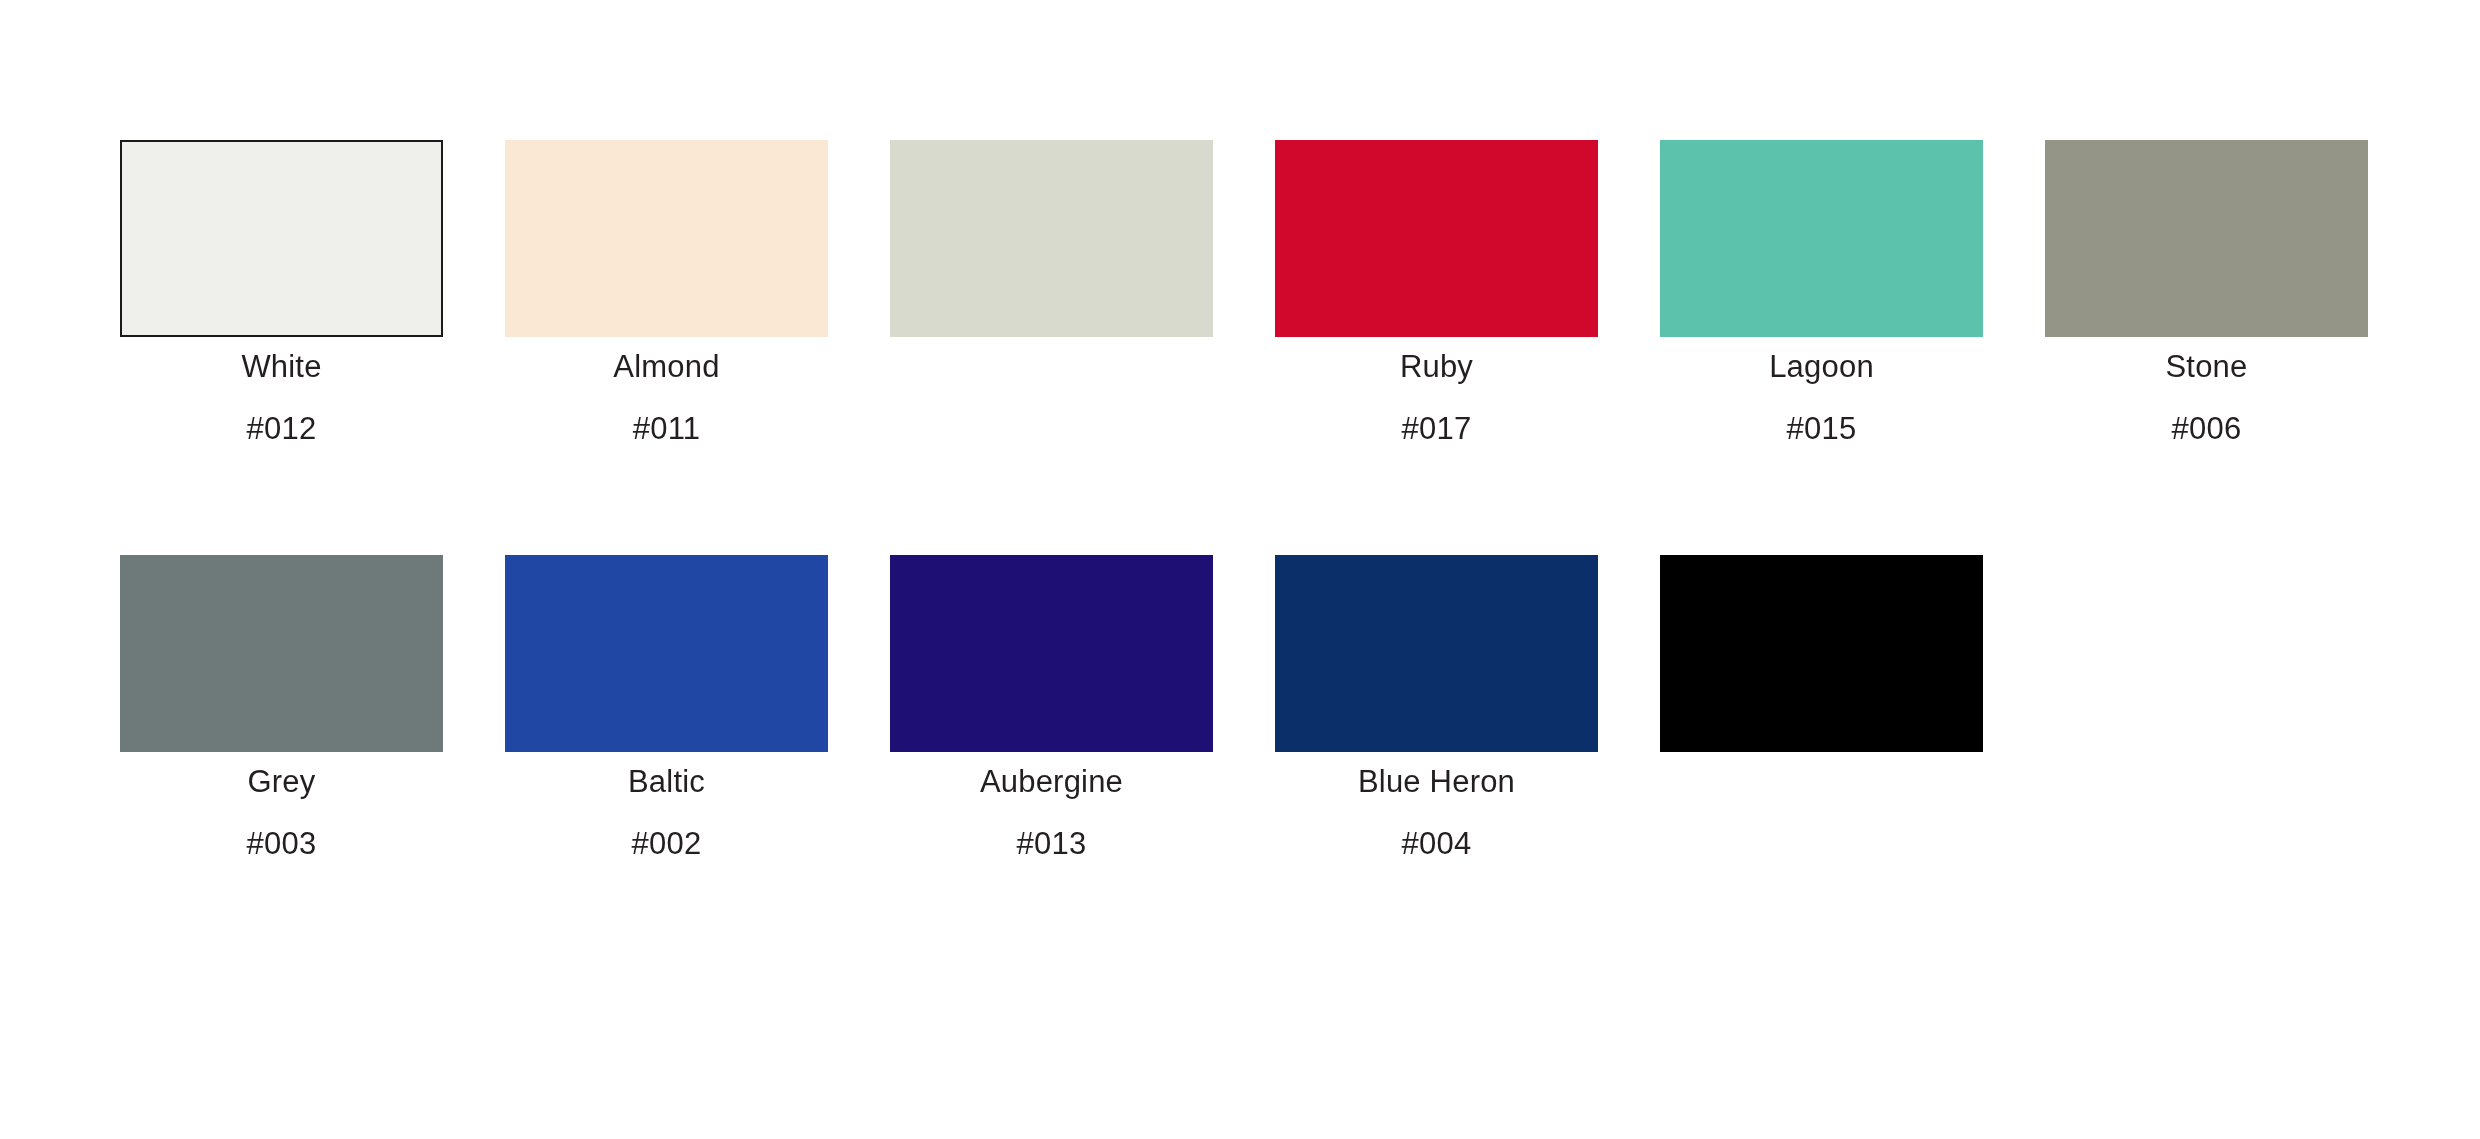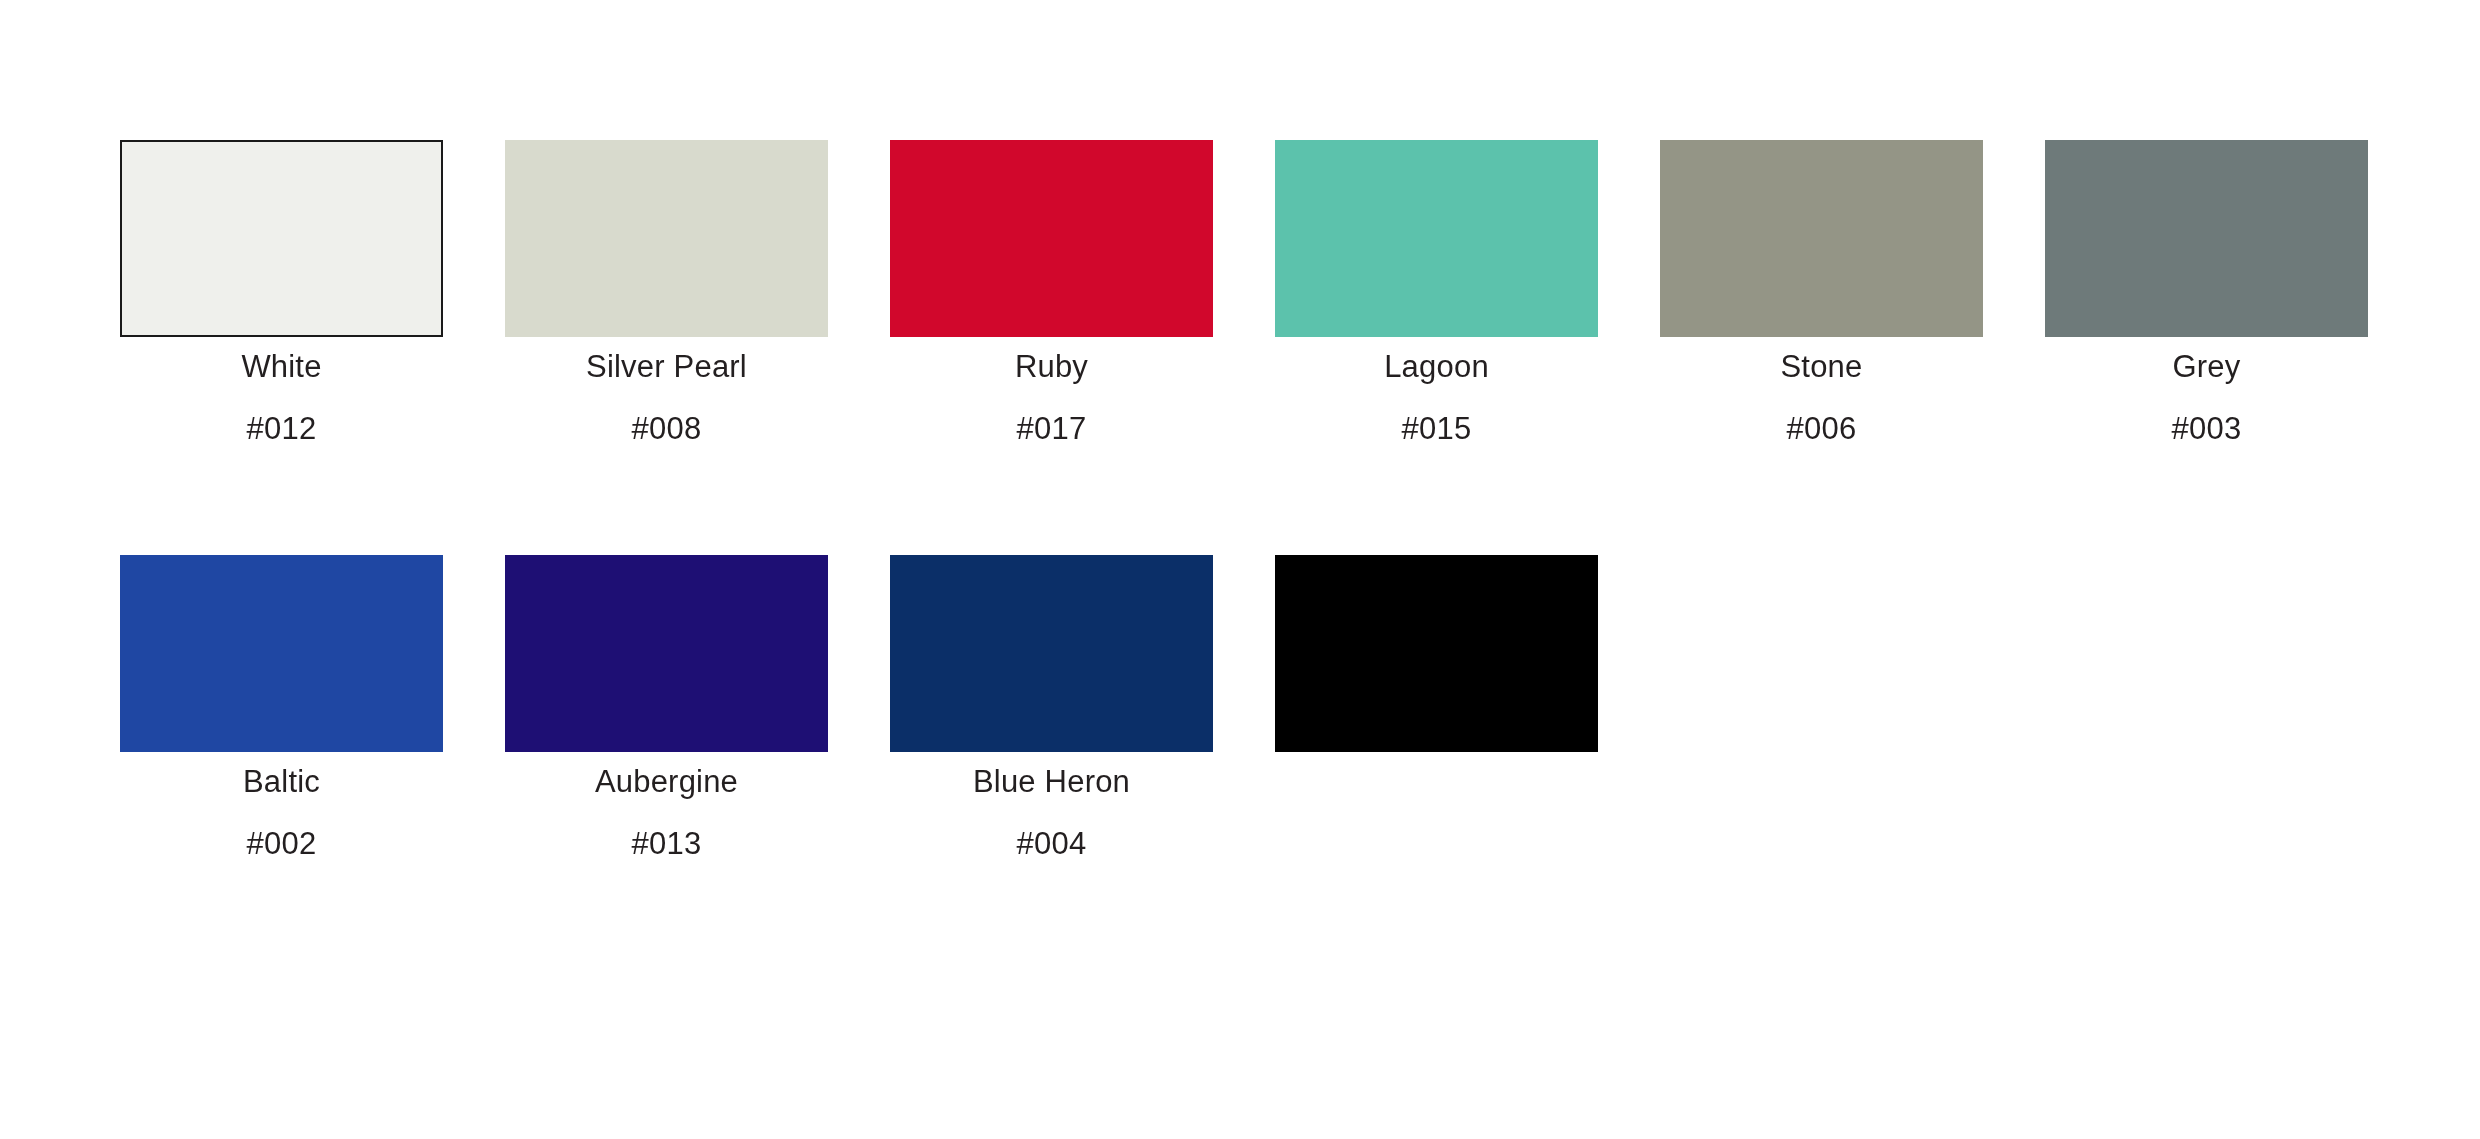--- a/index.html
+++ b/index.html
@@ -77,25 +77,28 @@
 <div id="palette-board">
   <div class="swatch-grid">
       <div class="swatch-cell">
         <div class="swatch-chip bordered" style="background-color: rgb(239, 240, 236);"></div>
         <div class="swatch-caption">
           <span class="swatch-name">White</span>
           <span class="swatch-code">#012</span>
         </div>
       </div>
       <div class="swatch-cell">
+        <div class="swatch-chip" style="background-color: rgb(250, 232, 213);"></div>
+        <div class="swatch-caption">
+          <span class="swatch-name">Almond</span>
+          <span class="swatch-code">#011</span>
+        </div>
+      </div>
+      <div class="swatch-cell">
         <div class="swatch-chip" style="background-color: rgb(216, 218, 205);"></div>
-        <div class="swatch-caption">
-          <span class="swatch-name">Silver Pearl</span>
-          <span class="swatch-code">#008</span>
-        </div>
       </div>
       <div class="swatch-cell">
         <div class="swatch-chip" style="background-color: rgb(209, 7, 44);"></div>
         <div class="swatch-caption">
           <span class="swatch-name">Ruby</span>
           <span class="swatch-code">#017</span>
         </div>
       </div>
       <div class="swatch-cell">
         <div class="swatch-chip" style="background-color: rgb(92, 194, 172);"></div>

